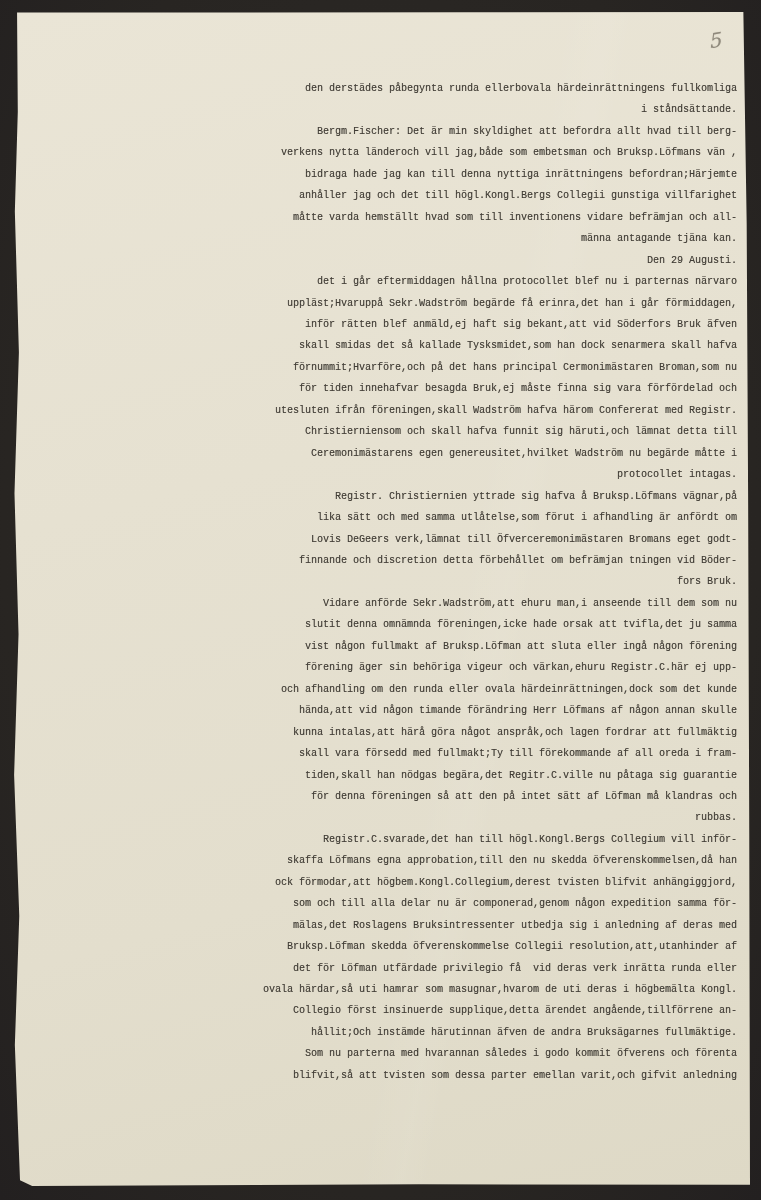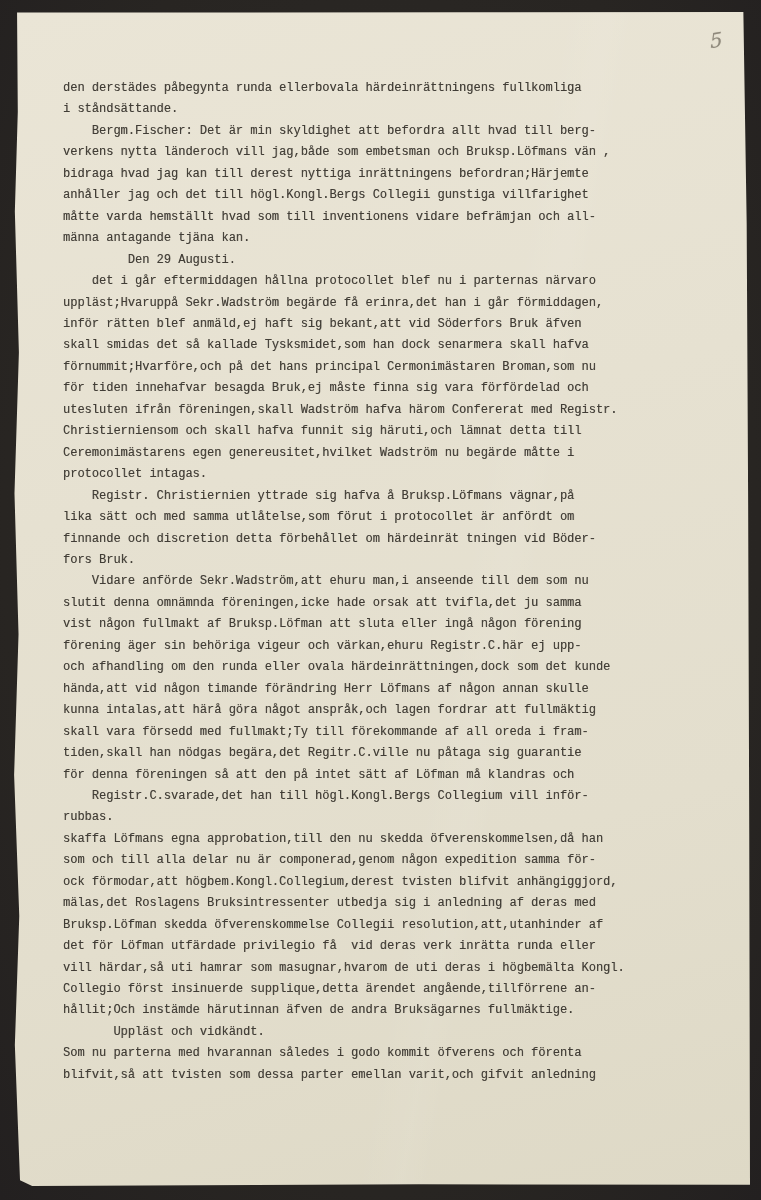--- a/index.html
+++ b/index.html
@@ -23,26 +23,27 @@
     clip-path:polygon(
       0.55% 0.05%, 62% 0.02%, 99.1% 0%,
       99.55% 18%, 99.75% 42%, 99.9% 70%, 100% 99.9%,
       55% 99.85%, 2.6% 100%, 0.95% 99.5%,
       0.25% 88%, 0.85% 77%, 0.15% 65%, 0.75% 53%,
       0.2% 41%, 0.8% 29%, 0.25% 17%, 0.65% 8.5%
     );
     box-shadow:0 0 14px rgba(0,0,0,0.45);
   }
   .text{
-    position:absolute;left:50px;top:66px;width:680px;
+    position:absolute;left:44px;top:66px;width:680px;
     font-family:"Liberation Mono","DejaVu Sans Mono",monospace;
-    font-size:12px;line-height:21.45px;
+    font-size:10px;line-height:21.45px;
     color:var(--ink);
     text-shadow:0.35px 0.3px 0.3px rgba(62,57,49,0.45);
     letter-spacing:0;
+    text-align:right;
   }
   .line{white-space:pre;min-height:21.45px;}
   .pagenum{
     position:absolute;left:697px;top:16px;
     font-family:"DejaVu Serif",serif;
     font-style:italic;
     font-size:20px;
     color:var(--pencil);
     transform:rotate(-10deg) skewX(-6deg);
     text-shadow:0 0 1px rgba(143,137,124,0.4);
@@ -52,58 +53,58 @@
 <body>
 
 <div class="scan">
   <div class="paper">
     <div class="pagenum">5</div>
     <div class="text">
         <div class="line">den derstädes påbegynta runda ellerbovala härdeinrättningens fullkomliga</div>
         <div class="line">i ståndsättande.</div>
         <div class="line">    Bergm.Fischer: Det är min skyldighet att befordra allt hvad till berg-</div>
         <div class="line">verkens nytta länderoch vill jag,både som embetsman och Bruksp.Löfmans vän ,</div>
-        <div class="line">bidraga hvad jag kan till derest nyttiga inrättningens befordran;Härjemte</div>
+        <div class="line">bidraga hade jag kan till denna nyttiga inrättningens befordran;Härjemte</div>
         <div class="line">anhåller jag och det till högl.Kongl.Bergs Collegii gunstiga villfarighet</div>
         <div class="line">måtte varda hemställt hvad som till inventionens vidare befrämjan och all-</div>
         <div class="line">männa antagande tjäna kan.</div>
         <div class="line">         Den 29 Augusti.</div>
         <div class="line">    det i går eftermiddagen hållna protocollet blef nu i parternas närvaro</div>
         <div class="line">uppläst;Hvaruppå Sekr.Wadström begärde få erinra,det han i går förmiddagen,</div>
         <div class="line">inför rätten blef anmäld,ej haft sig bekant,att vid Söderfors Bruk äfven</div>
         <div class="line">skall smidas det så kallade Tysksmidet,som han dock senarmera skall hafva</div>
         <div class="line">förnummit;Hvarföre,och på det hans principal Cermonimästaren Broman,som nu</div>
         <div class="line">för tiden innehafvar besagda Bruk,ej måste finna sig vara förfördelad och</div>
         <div class="line">utesluten ifrån föreningen,skall Wadström hafva härom Confererat med Registr.</div>
         <div class="line">Christierniensom och skall hafva funnit sig häruti,och lämnat detta till</div>
         <div class="line">Ceremonimästarens egen genereusitet,hvilket Wadström nu begärde måtte i</div>
         <div class="line">protocollet intagas.</div>
         <div class="line">    Registr. Christiernien yttrade sig hafva å Bruksp.Löfmans vägnar,på</div>
-        <div class="line">lika sätt och med samma utlåtelse,som förut i protocollet är anfördt om</div>
-        <div class="line">finnande och discretion detta förbehållet om härdeinrät tningen vid Böder-</div>
+        <div class="line">lika sätt och med samma utlåtelse,som förut i afhandling är anfördt om</div>
+        <div class="line">Lovis DeGeers verk,lämnat till Öfverceremonimästaren Bromans eget godt-</div>
+        <div class="line">finnande och discretion detta förbehållet om befrämjan tningen vid Böder-</div>
         <div class="line">fors Bruk.</div>
         <div class="line">    Vidare anförde Sekr.Wadström,att ehuru man,i anseende till dem som nu</div>
         <div class="line">slutit denna omnämnda föreningen,icke hade orsak att tvifla,det ju samma</div>
         <div class="line">vist någon fullmakt af Bruksp.Löfman att sluta eller ingå någon förening</div>
         <div class="line">förening äger sin behöriga vigeur och värkan,ehuru Registr.C.här ej upp-</div>
         <div class="line">och afhandling om den runda eller ovala härdeinrättningen,dock som det kunde</div>
         <div class="line">hända,att vid någon timande förändring Herr Löfmans af någon annan skulle</div>
         <div class="line">kunna intalas,att härå göra något anspråk,och lagen fordrar att fullmäktig</div>
         <div class="line">skall vara försedd med fullmakt;Ty till förekommande af all oreda i fram-</div>
         <div class="line">tiden,skall han nödgas begära,det Regitr.C.ville nu påtaga sig guarantie</div>
         <div class="line">för denna föreningen så att den på intet sätt af Löfman må klandras och</div>
+        <div class="line">rubbas.</div>
         <div class="line">    Registr.C.svarade,det han till högl.Kongl.Bergs Collegium vill inför-</div>
-        <div class="line">rubbas.</div>
         <div class="line">skaffa Löfmans egna approbation,till den nu skedda öfverenskommelsen,då han</div>
+        <div class="line">ock förmodar,att högbem.Kongl.Collegium,derest tvisten blifvit anhängiggjord,</div>
         <div class="line">som och till alla delar nu är componerad,genom någon expedition samma för-</div>
-        <div class="line">ock förmodar,att högbem.Kongl.Collegium,derest tvisten blifvit anhängiggjord,</div>
         <div class="line">mälas,det Roslagens Bruksintressenter utbedja sig i anledning af deras med</div>
         <div class="line">Bruksp.Löfman skedda öfverenskommelse Collegii resolution,att,utanhinder af</div>
         <div class="line">det för Löfman utfärdade privilegio få  vid deras verk inrätta runda eller</div>
-        <div class="line">vill härdar,så uti hamrar som masugnar,hvarom de uti deras i högbemälta Kongl.</div>
+        <div class="line">ovala härdar,så uti hamrar som masugnar,hvarom de uti deras i högbemälta Kongl.</div>
         <div class="line">Collegio först insinuerde supplique,detta ärendet angående,tillförrene an-</div>
         <div class="line">hållit;Och instämde härutinnan äfven de andra Bruksägarnes fullmäktige.</div>
-        <div class="line">       Uppläst och vidkändt.</div>
         <div class="line">Som nu parterna med hvarannan således i godo kommit öfverens och förenta</div>
         <div class="line">blifvit,så att tvisten som dessa parter emellan varit,och gifvit anledning</div>
       </div>
   </div>
 </div>
 
 </body></html>

